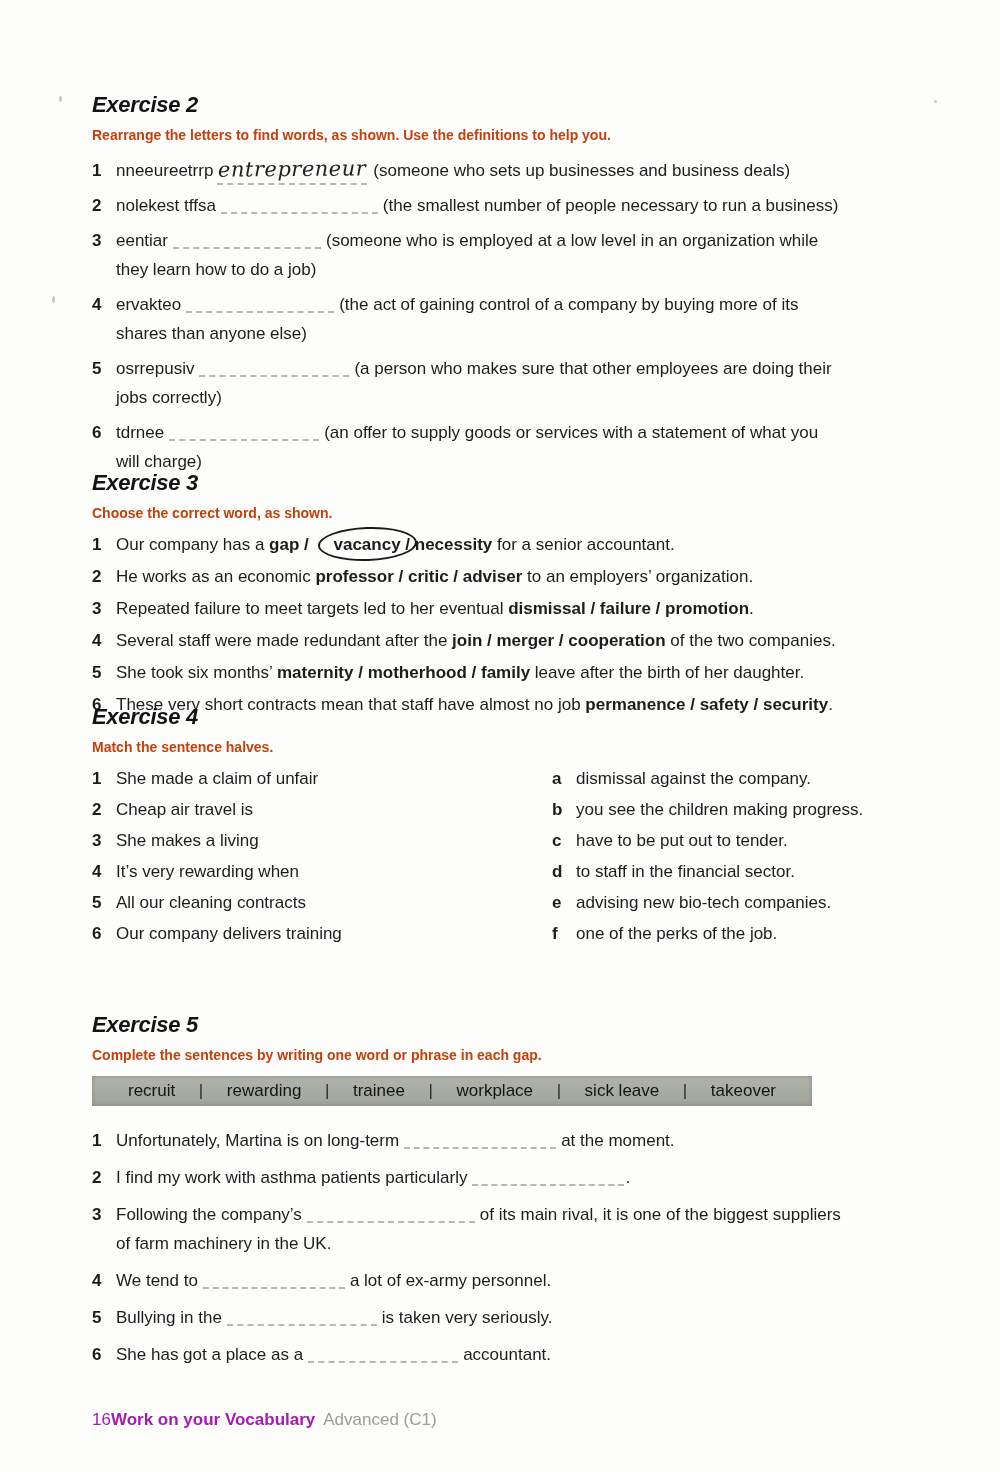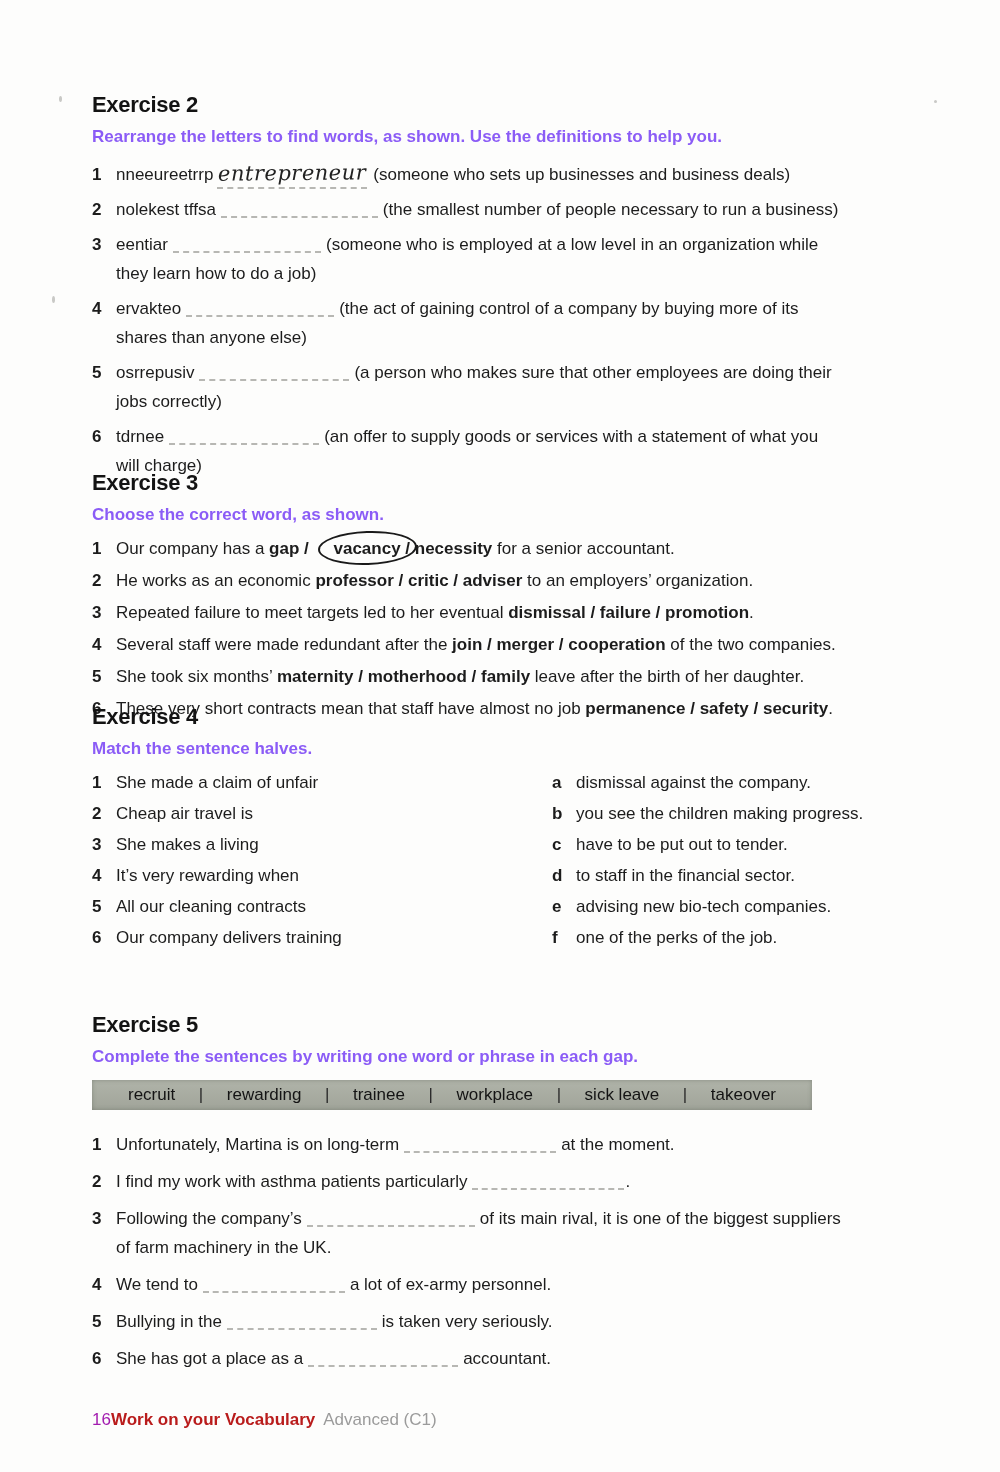--- a/index.html
+++ b/index.html
@@ -8,23 +8,23 @@
     font-family:"Liberation Sans",sans-serif;color:#1b1b1b;
     -webkit-font-smoothing:antialiased;
   }
   .page{position:relative;width:1000px;height:1472px;background:#fdfdfc;overflow:hidden;}
   .section{position:absolute;left:92px;width:826px;}
   .sec2{top:92px;}
   .sec3{top:470px;}
   .sec4{top:704px;}
   .sec5{top:1012px;}
   h2.ex-title{
-    margin:0 0 9px 0;font-size:22px;font-weight:700;color:#131313;letter-spacing:-0.3px;
+    margin:0 0 9px 0;font-size:22px;font-weight:700;color:#131313;letter-spacing:-0.3px;font-style:italic;
   }
-  .instruction{font-size:17px;font-weight:700;margin:0 0 13px 0;color:#8b5cf6;}
+  .instruction{font-size:14px;font-weight:700;margin:0 0 13px 0;color:#c2410c;}
   ol.items{list-style:none;margin:0;padding:0;}
   .item{
     position:relative;padding-left:24px;font-size:17px;line-height:29px;
     margin:0 0 6px 0;color:#1c1c1c;
   }
   .item .num{position:absolute;left:0;top:0;font-weight:700;}
   .gapline{
     display:inline-block;height:14px;vertical-align:-3px;
     border-bottom:2px dashed #b7b7b3;margin:0 5px;
   }
@@ -53,21 +53,21 @@
     box-shadow:inset 0 0 4px rgba(90,95,85,0.5);
     padding:5px 36px;margin:6px 0 20px 0;
     display:flex;justify-content:space-between;align-items:center;
     font-size:17px;color:#141414;
   }
   .wordbank .sep{color:#2a2a2a;}
   .ex5-items .item{margin-bottom:8px;}
   
   .footer{position:absolute;left:92px;top:1410px;font-size:17px;}
   .footer .pagenum{color:#a21caf;}
-  .footer .booktitle{font-weight:700;color:#b91c1c;}
+  .footer .booktitle{font-weight:700;color:#a21caf;}
   .footer .level{color:#9b9b9b;margin-left:8px;}
   
   .speck{position:absolute;background:#c9c9c6;border-radius:50%;}
 </style>
 </head>
 <body>
 
 <div class="page">
 
   <div class="section sec2">

